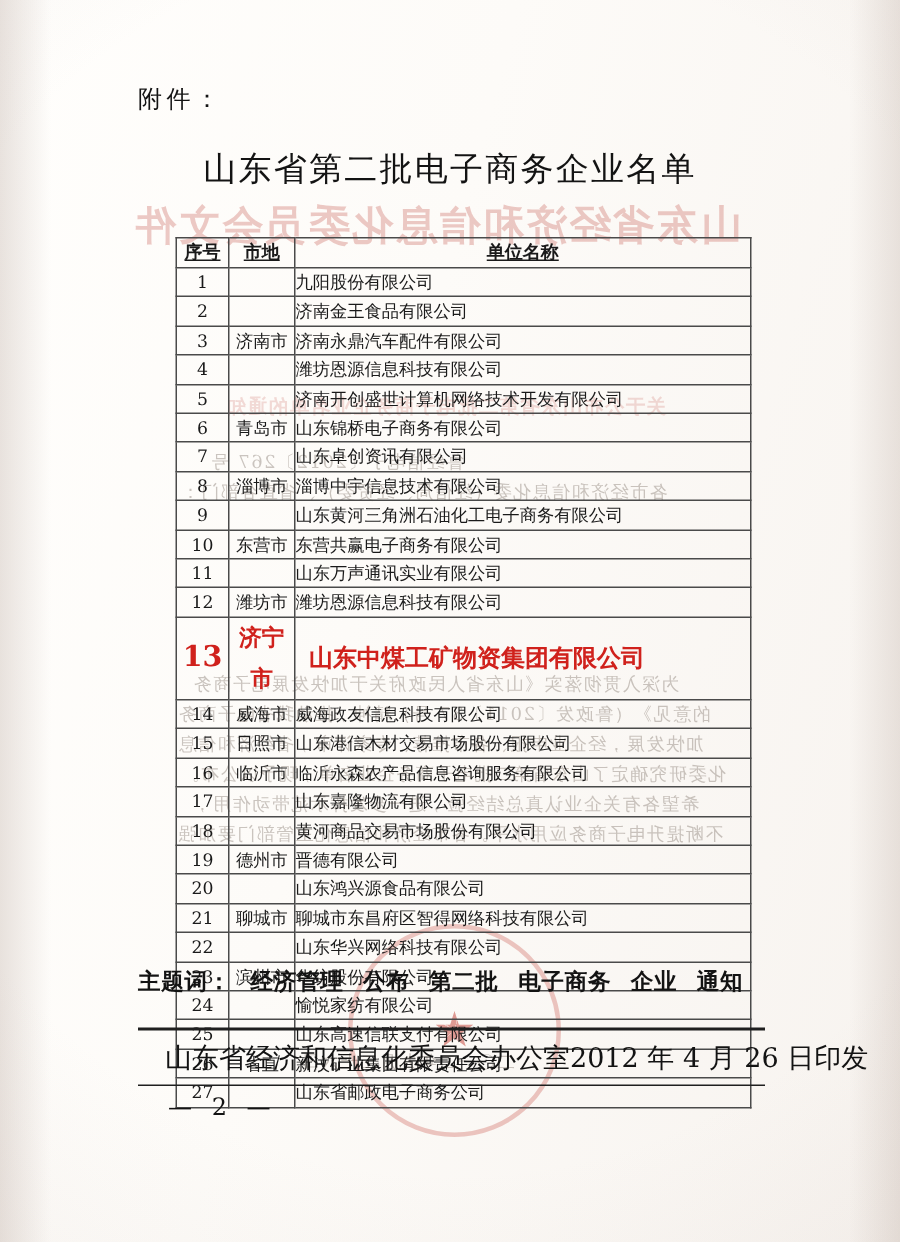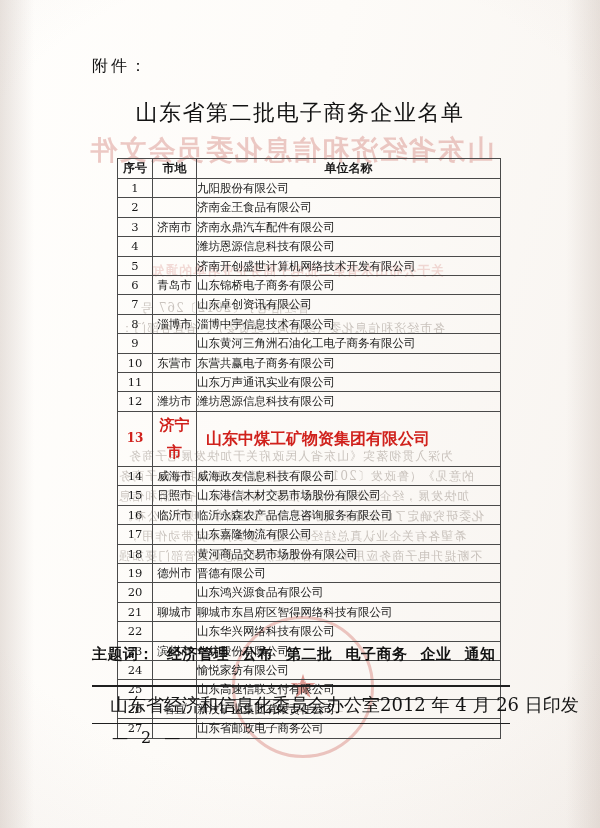--- a/index.html
+++ b/index.html
@@ -147,37 +147,38 @@
     height: 18.4px;
     line-height: 18.4px;
     background: transparent;
   }
   table.listing th {
     font-weight: 700;
     text-align: center;
     font-size: 12px;
     height: 19px;
     line-height: 19px;
+    text-decoration: underline;
   }
   col.c-no   { width: 35px; }
   col.c-city { width: 44px; }
   col.c-name { width: 304px; }
 
   td.cell-no   { text-align: center; font-size: 12px; }
   td.cell-city { text-align: center; }
   td.cell-name { text-align: left; padding-left: 7px; }
 
   
   tr.row-highlight td {
     color: #d0211c;
     font-weight: 700;
     height: 27px;
     line-height: 27px;
   }
-  tr.row-highlight td.cell-no   { font-size: 12px; }
+  tr.row-highlight td.cell-no   { font-size: 19px; }
   tr.row-highlight td.cell-city { font-size: 15px; }
   tr.row-highlight td.cell-name { font-size: 16px; padding-left: 9px; }
 
   
   .footer {
     position: absolute;
     left: 92px;
     top: 645px;
     width: 418px;
   }

